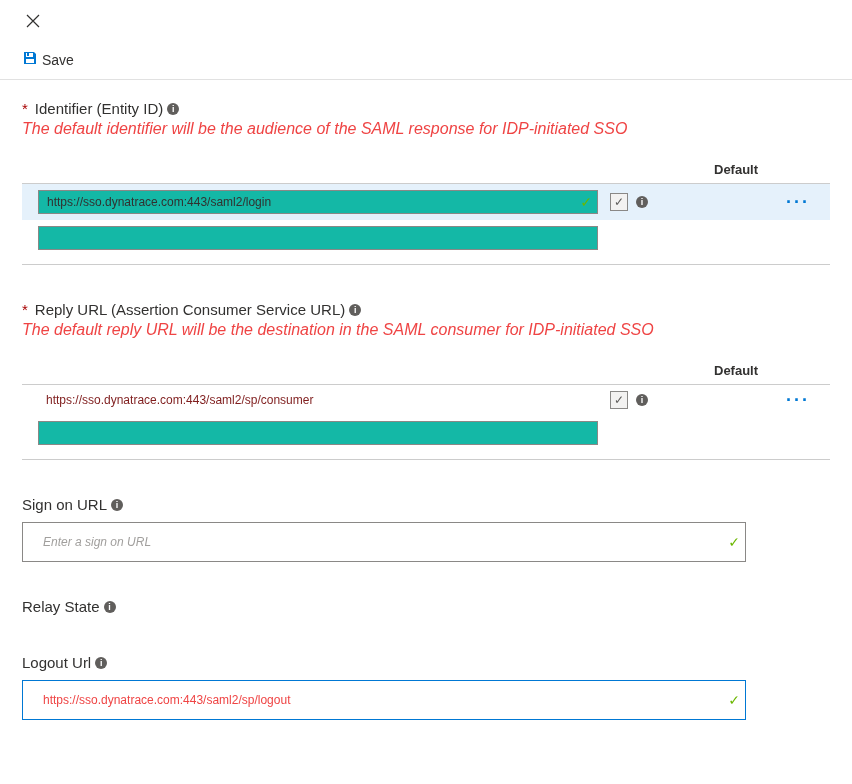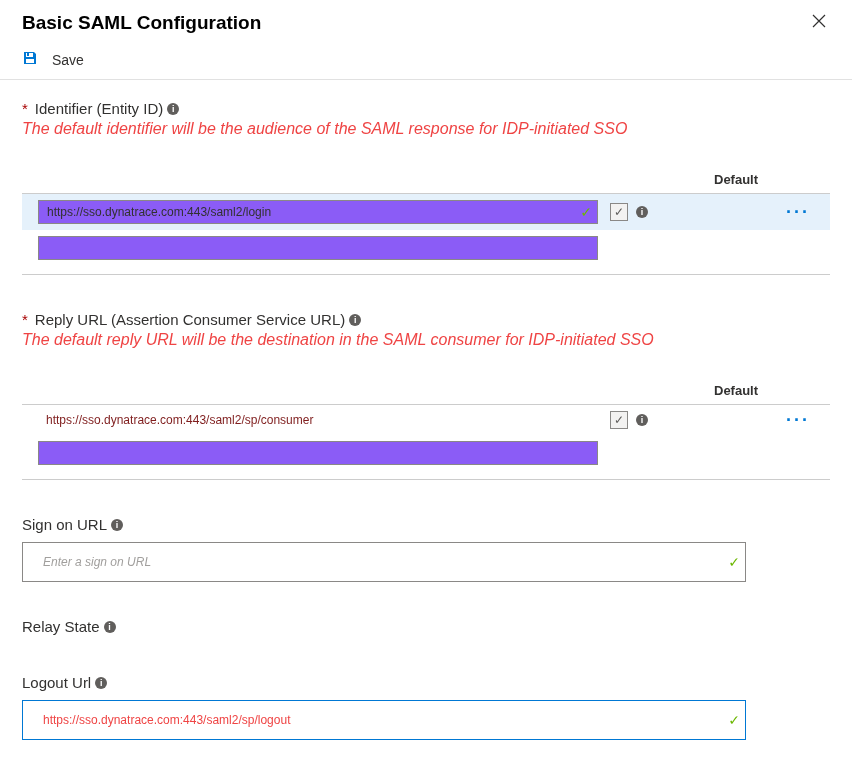--- a/index.html
+++ b/index.html
@@ -27,21 +27,21 @@
       color: #323130;
       padding: 4px;
     }
     .toolbar {
       padding: 6px 22px 10px 22px;
       border-bottom: 1px solid #e1e1e1;
     }
     .save-btn {
       display: inline-flex;
       align-items: center;
-      gap: 14px;
+      gap: 4px;
       cursor: pointer;
       color: #323130;
       font-size: 14px;
     }
     .save-icon {
       color: #0078d4;
     }
     .content {
       padding: 20px 22px;
     }
@@ -79,41 +79,41 @@
       justify-content: center;
       font-style: normal;
     }
     .def-header {
       display: flex;
       justify-content: flex-end;
       font-weight: 600;
       font-size: 13px;
       border-bottom: 1px solid #ccc;
       padding: 6px 0;
-      margin-top: 28px;
+      margin-top: 18px;
     }
     .def-header span {
       width: 120px;
       text-align: left;
       padding-left: 4px;
     }
     .row {
       display: flex;
       align-items: center;
       padding: 6px 16px 6px 16px;
       gap: 12px;
     }
     .row.highlight {
       background: #e5f1fb;
     }
     .input-box {
       flex: 0 0 560px;
       height: 24px;
       border: 1px solid #8a8886;
-      background: #8b5cf6;
+      background: #14b8a6;
       padding: 2px 24px 2px 8px;
       font-size: 12px;
       color: #323130;
       position: relative;
       font-family: inherit;
       outline: none;
     }
     .input-wrap {
       position: relative;
       flex: 0 0 560px;
@@ -185,21 +185,20 @@
       color: #a19f9d;
     }
     .full-input.focused {
       border: 1px solid #0078d4;
     }
   </style>
 </head>
 <body>
 
 <div class="header">
-  <div class="header-title">Basic SAML Configuration</div>
   <div class="close-btn">
     <svg width="14" height="14" viewBox="0 0 14 14">
         <path d="M1 1 L13 13 M13 1 L1 13" stroke="#323130" stroke-width="1.2" fill="none"></path>
       </svg>
   </div>
 </div>
 
 <div class="toolbar">
   <div class="save-btn">
     <span class="save-icon">

